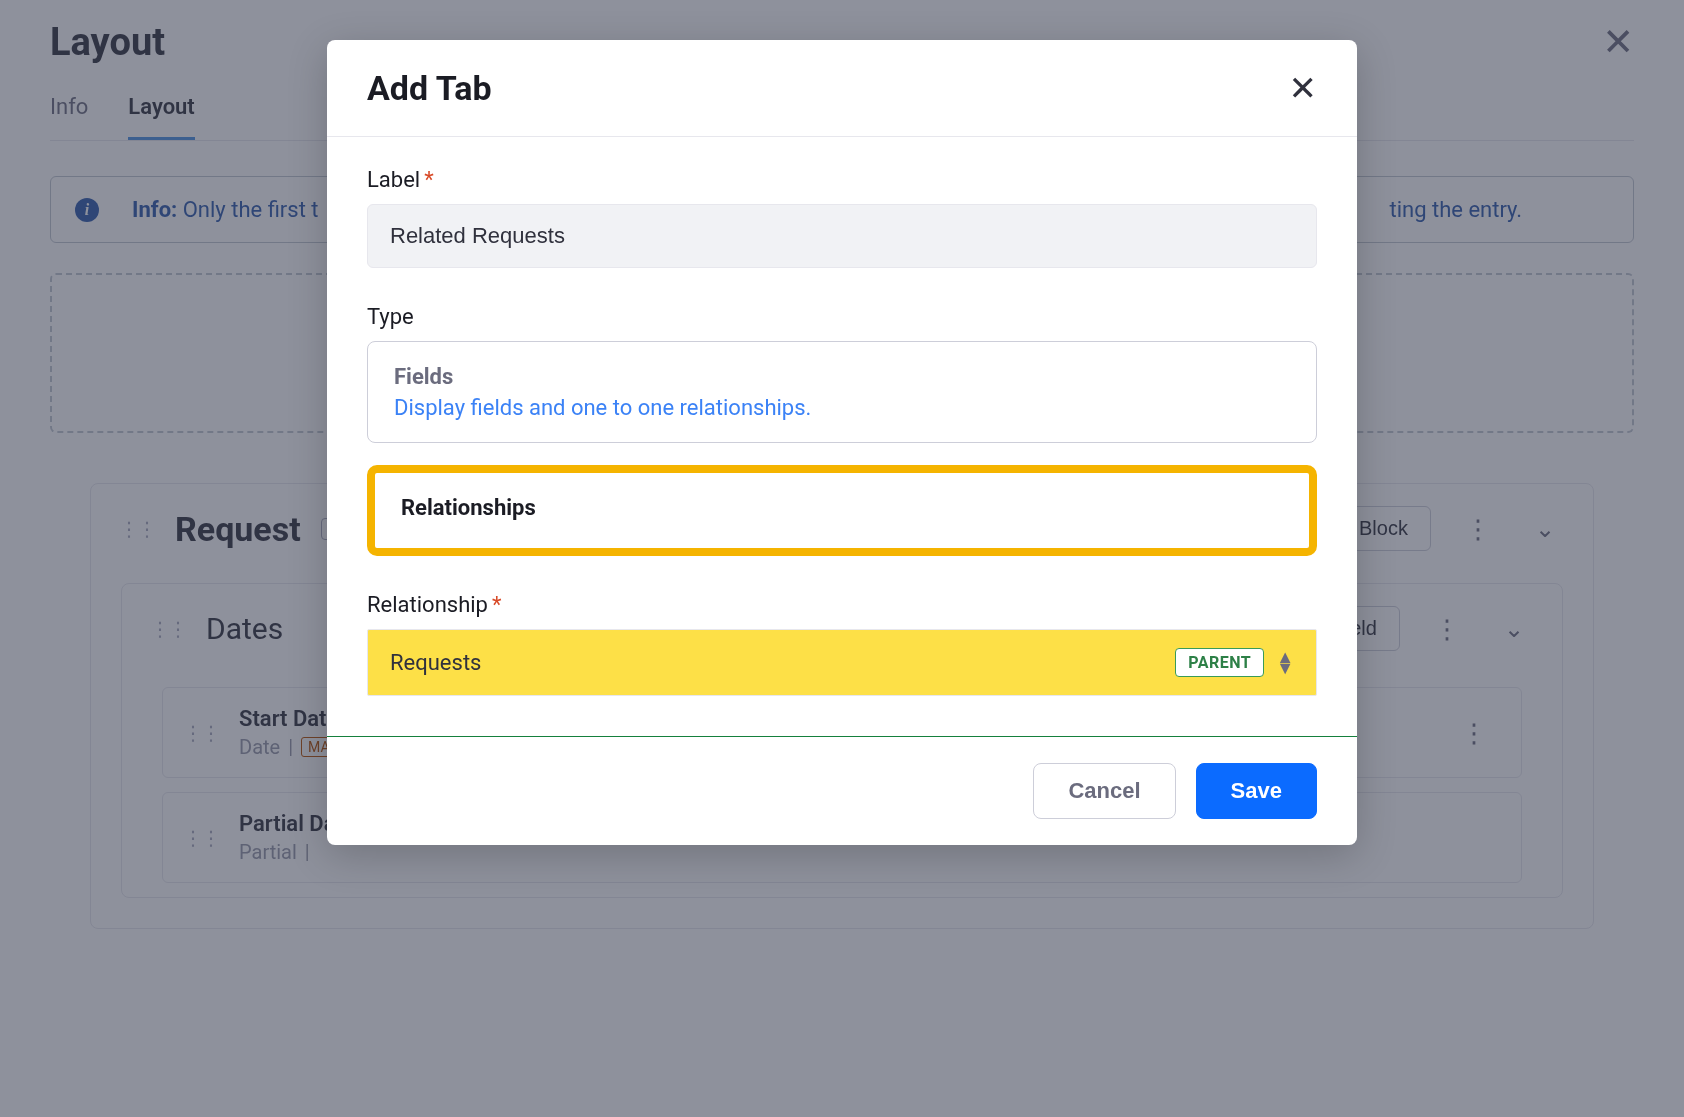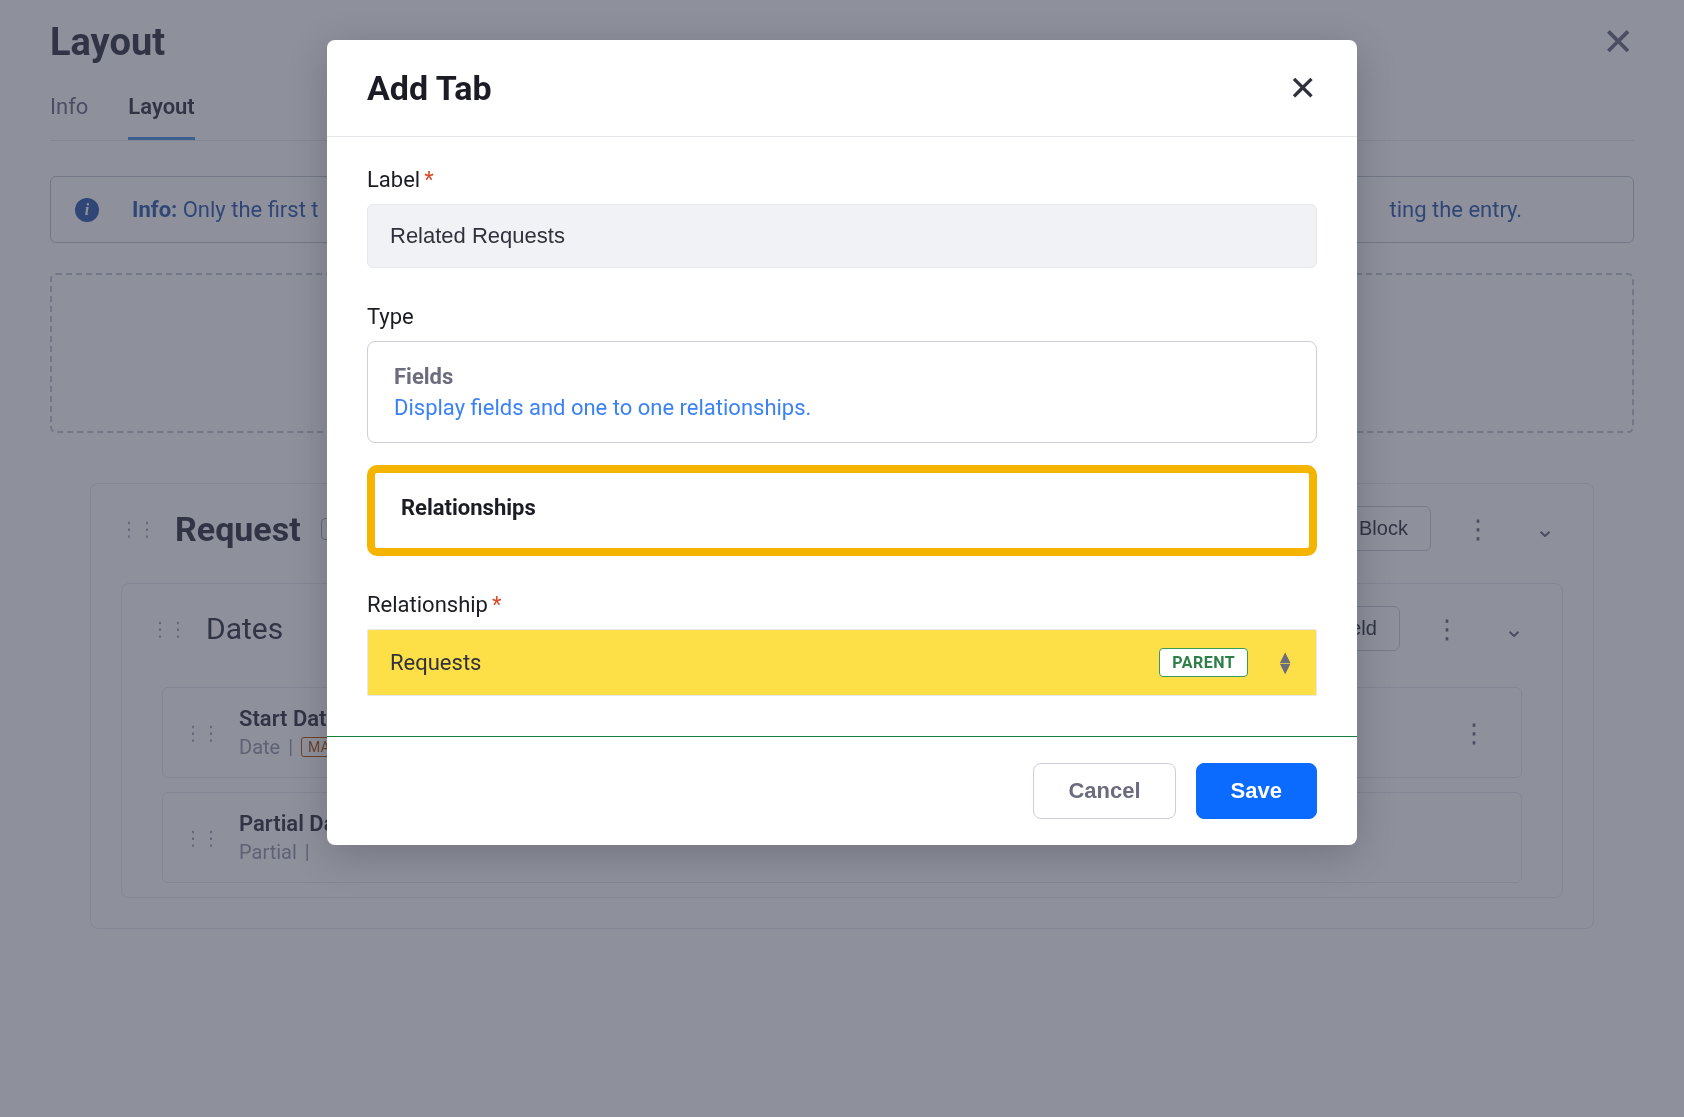--- a/index.html
+++ b/index.html
@@ -59,21 +59,21 @@
   .type-option + .type-option-wrap { margin-top: 22px; }
   .type-title { font-size: 22px; font-weight: 700; color: #6b6c7e; margin-bottom: 6px; }
   .type-desc { font-size: 22px; color: #3b82f6; }
   
   .type-option-wrap { padding: 8px; border: 8px solid #f5b400; border-radius: 10px; }
   .type-option-wrap .type-option { border: none; padding: 14px 18px; }
   .type-option-wrap .type-title { color: #1b1c24; font-weight: 700; }
   .type-option-wrap .type-desc { color: #30313d; }
   
   .select-box { width: 100%; background: #fde047; border: 1px solid #e7e7ed; border-radius: 2px; padding: 18px 22px; font-size: 22px; color: #30313d; display: flex; align-items: center; justify-content: space-between; cursor: pointer; }
-  .select-right { display: flex; align-items: center; gap: 28px; padding-left: 21px; }
+  .select-right { display: flex; align-items: center; gap: 12px; padding-left: 21px; }
   .parent-badge { border: 1px solid #3a9b57; color: #2d8047; font-size: 16px; font-weight: 700; padding: 4px 12px; border-radius: 4px; letter-spacing: 0.5px; background: #fff; }
   .sort-arrows { display: flex; flex-direction: column; line-height: 0.6; color: #6b6c7e; font-size: 18px; }
   
   .modal-footer { border-top: 1px solid #15803d; padding: 26px 40px; display: flex; justify-content: flex-end; gap: 20px; }
   .btn { padding: 14px 34px; font-size: 22px; border-radius: 8px; cursor: pointer; font-weight: 600; }
   .btn-secondary { background: #fff; border: 1px solid #cdced9; color: #6b6c7e; }
   .btn-primary { background: #0b6bff; border: 1px solid #0b6bff; color: #fff; }
 </style>
 </head>
 <body>

